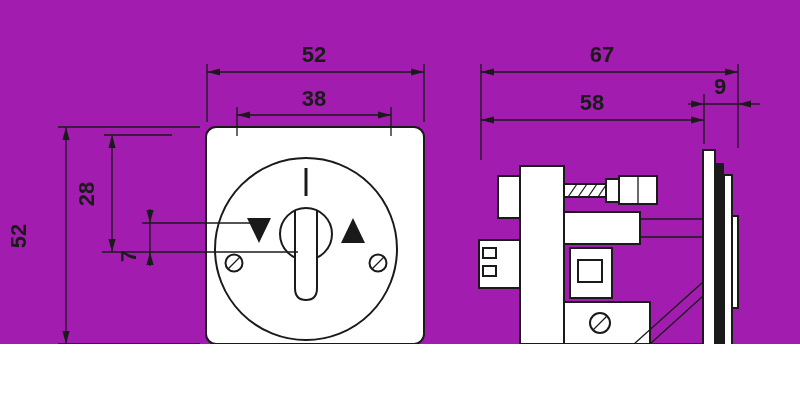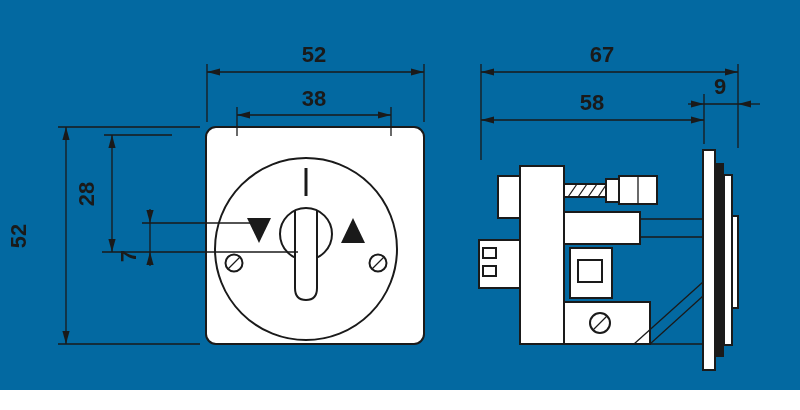--- a/index.html
+++ b/index.html
@@ -1,16 +1,16 @@
 <!DOCTYPE html>
 <html><head>
 <meta charset="utf-8">
 <style>
   html,body{margin:0;padding:0;background:#ffffff;}
-  .page{width:800px;height:390px;background:#0369a1;position:relative;overflow:hidden;}
+  .page{width:800px;height:344px;background:#a21caf;position:relative;overflow:hidden;}
   svg{display:block;}
   .obj{fill:#ffffff;stroke:#1a1a1a;stroke-width:2;stroke-linejoin:miter;}
   .solid{fill:#1a1a1a;stroke:none;}
   .thin{stroke:#1a1a1a;stroke-width:1.3;fill:none;}
   .dimline{stroke:#1a1a1a;stroke-width:1.3;fill:none;}
   .dim-text{font-family:"Liberation Sans", sans-serif;font-size:22px;font-weight:bold;fill:#1a1a1a;text-anchor:middle;}
 </style>
 </head>
 <body>
 

